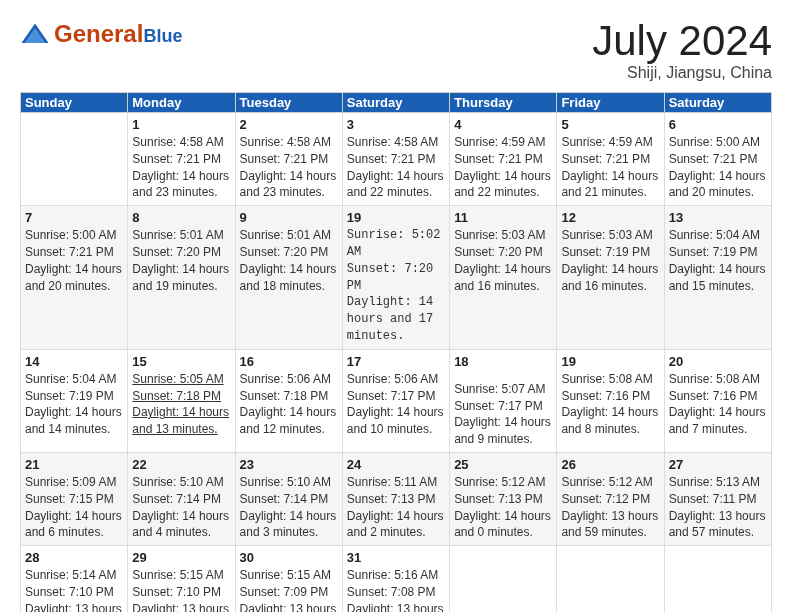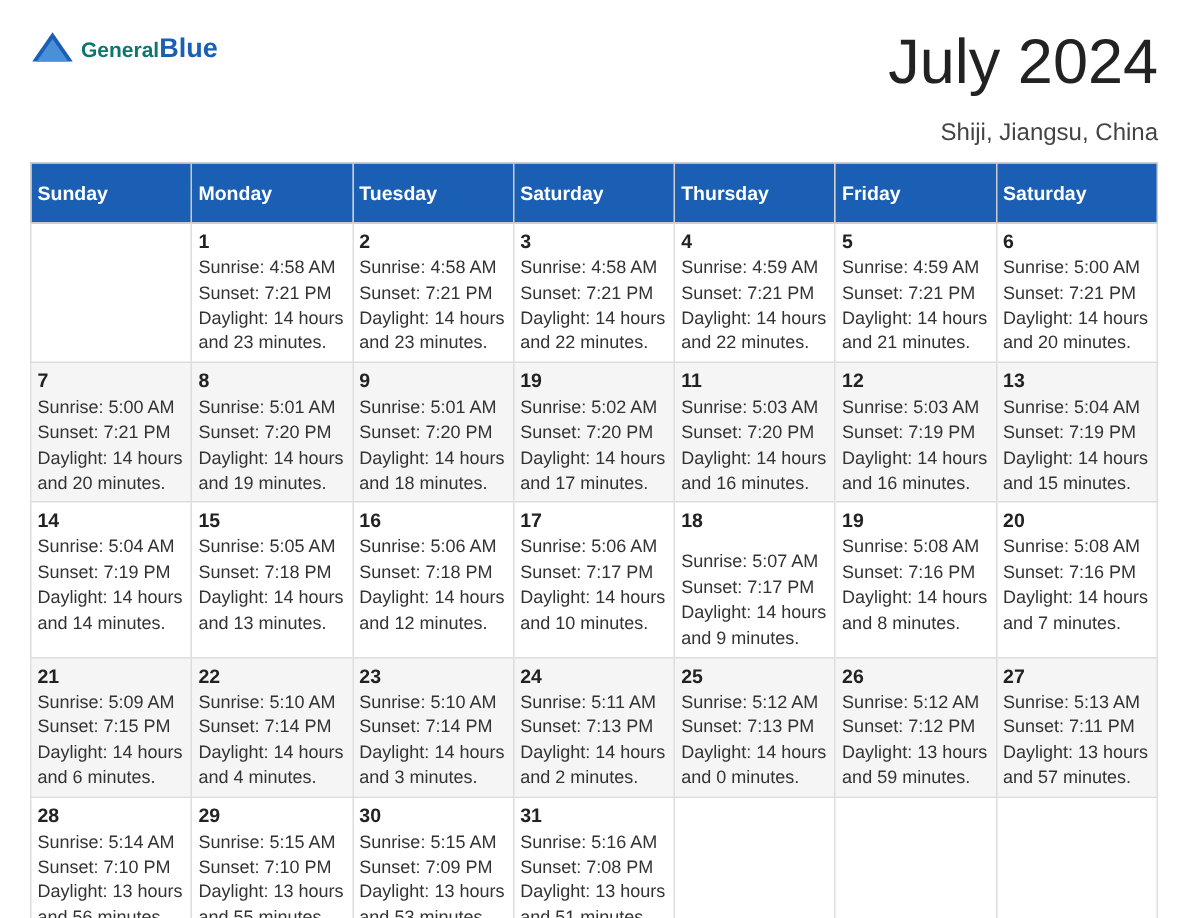--- a/index.html
+++ b/index.html
@@ -15,23 +15,23 @@
       justify-content: space-between;
       align-items: flex-start;
       margin-bottom: 10px;
     }
     .logo {
       display: flex;
       align-items: center;
       gap: 4px;
     }
     .logo-text-general {
-      font-size: 14px;
+      font-size: 24px;
       font-weight: bold;
-      color: #0f766e;
+      color: #c2410c;
     }
     .logo-text-blue {
       font-size: 18px;
       font-weight: bold;
       color: #1a5fb4;
       margin-top: 16px;
     }
     .logo-icon {
       width: 30px;
       height: 24px;
@@ -41,31 +41,31 @@
     }
     .month-title {
       font-size: 42px;
       font-weight: normal;
       color: #222;
       line-height: 1;
     }
     .subtitle {
       font-size: 16px;
       color: #444;
-      margin-top: 18px;
+      margin-top: 2px;
     }
     table {
       width: 100%;
       border-collapse: collapse;
       font-size: 11px;
     }
     thead tr th {
       background-color: #1a5fb4;
       color: #fff;
-      padding: 12px 4px;
+      padding: 2px 4px;
       text-align: left;
       font-size: 13px;
       border: 1px solid #ccc;
     }
     tbody tr td {
       border: 1px solid #ddd;
       vertical-align: top;
       padding: 4px;
       min-height: 80px;
       width: 14.28%;
@@ -180,21 +180,21 @@
 Daylight: 14 hours and 19 minutes.</div>
         </td>
         <td>
           <span class="day-number">9</span>
           <div class="day-info" style="white-space: pre-line;">Sunrise: 5:01 AM
 Sunset: 7:20 PM
 Daylight: 14 hours and 18 minutes.</div>
         </td>
         <td>
           <span class="day-number">19</span>
-          <div class="day-info" style="white-space: pre-line;">Sunrise: 5:02 AM
+          <div class="day-info" style="white-space: pre-line; font-family: Liberation Mono, monospace;">Sunrise: 5:02 AM
 Sunset: 7:20 PM
 Daylight: 14 hours and 17 minutes.</div>
         </td>
         <td>
           <span class="day-number">11</span>
           <div class="day-info" style="white-space: pre-line;">Sunrise: 5:03 AM
 Sunset: 7:20 PM
 Daylight: 14 hours and 16 minutes.</div>
         </td>
         <td>
@@ -212,21 +212,21 @@
       </tr>
       <tr>
         <td>
           <span class="day-number">14</span>
           <div class="day-info" style="white-space: pre-line;">Sunrise: 5:04 AM
 Sunset: 7:19 PM
 Daylight: 14 hours and 14 minutes.</div>
         </td>
         <td>
           <span class="day-number">15</span>
-          <div class="day-info" style="white-space: pre-line;">Sunrise: 5:05 AM
+          <div class="day-info" style="white-space: pre-line; text-decoration: underline;">Sunrise: 5:05 AM
 Sunset: 7:18 PM
 Daylight: 14 hours and 13 minutes.</div>
         </td>
         <td>
           <span class="day-number">16</span>
           <div class="day-info" style="white-space: pre-line;">Sunrise: 5:06 AM
 Sunset: 7:18 PM
 Daylight: 14 hours and 12 minutes.</div>
         </td>
         <td>

